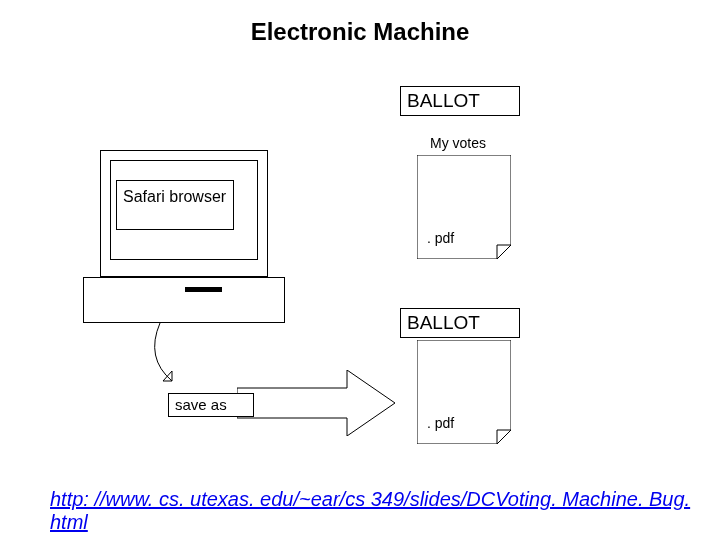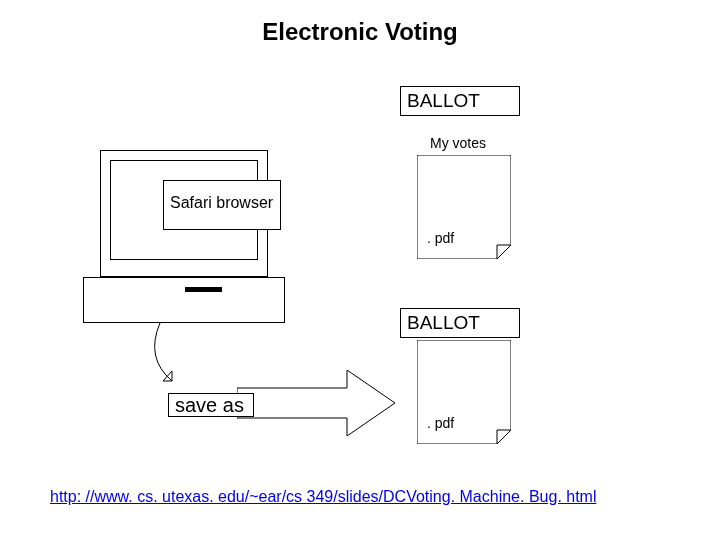--- a/index.html
+++ b/index.html
@@ -74,23 +74,22 @@
     }
     .safari-label {
       position: absolute;
       top: 180px;
       left: 116px;
       width: 118px;
       height: 50px;
       border: 1px solid #000;
       background: #fff;
       font-size: 16px;
-      padding: 12px 6px;
+      padding: 6px 6px;
       line-height: 20px;
-      margin-left: 47px;
     }
     
     .doc1 {
       position: absolute;
       top: 155px;
       left: 417px;
       width: 94px;
       height: 104px;
     }
     .doc1 svg { width: 94px; height: 104px; }
@@ -127,21 +126,21 @@
     }
     
     .save-as-label {
       position: absolute;
       top: 393px;
       left: 168px;
       width: 86px;
       height: 24px;
       border: 1px solid #000;
       background: #fff;
-      font-size: 20px;
+      font-size: 15px;
       padding-left: 6px;
       line-height: 22px;
     }
     
     .doc2 {
       position: absolute;
       top: 340px;
       left: 417px;
       width: 94px;
       height: 104px;
@@ -151,29 +150,30 @@
       position: absolute;
       top: 415px;
       left: 427px;
       font-size: 14px;
     }
     
     .link-bottom {
       position: absolute;
       top: 488px;
       left: 50px;
-      font-size: 16px;
+      font-size: 20px;
       color: #0000EE;
       text-decoration: underline;
+      font-style: italic;
     }
   </style>
 </head>
 <body>
 
-<div class="title">Electronic Voting</div>
+<div class="title">Electronic Machine</div>
 
 <div class="ballot-label-1">BALLOT</div>
 
 <div class="my-votes-label">My votes</div>
 
 <div class="monitor-outline"></div>
 <div class="monitor-inner"></div>
 <div class="computer-base"></div>
 <div class="computer-slot"></div>
 

